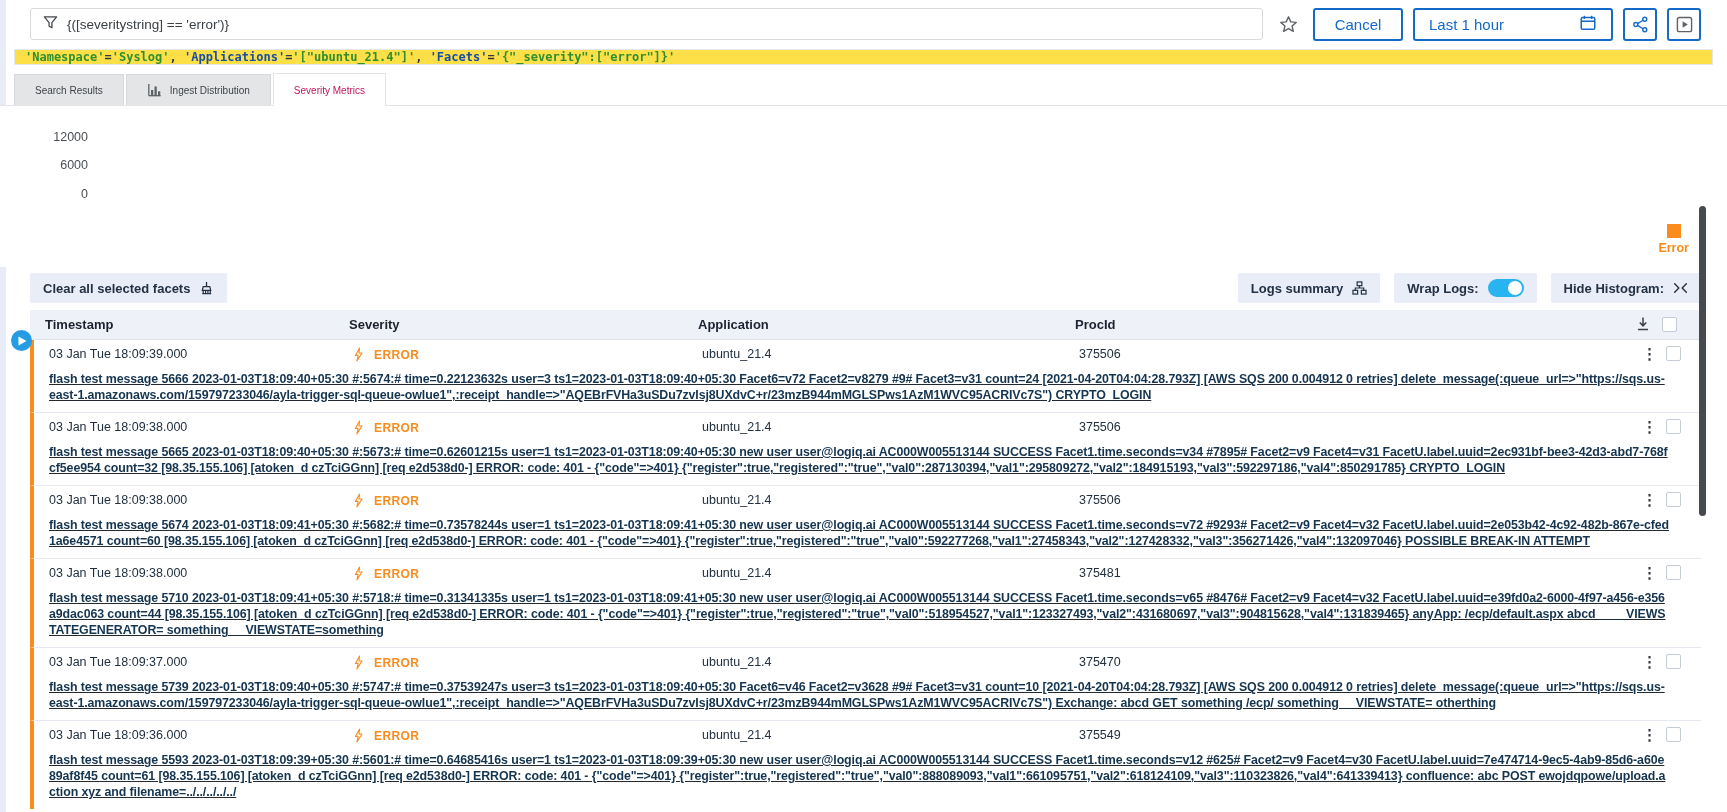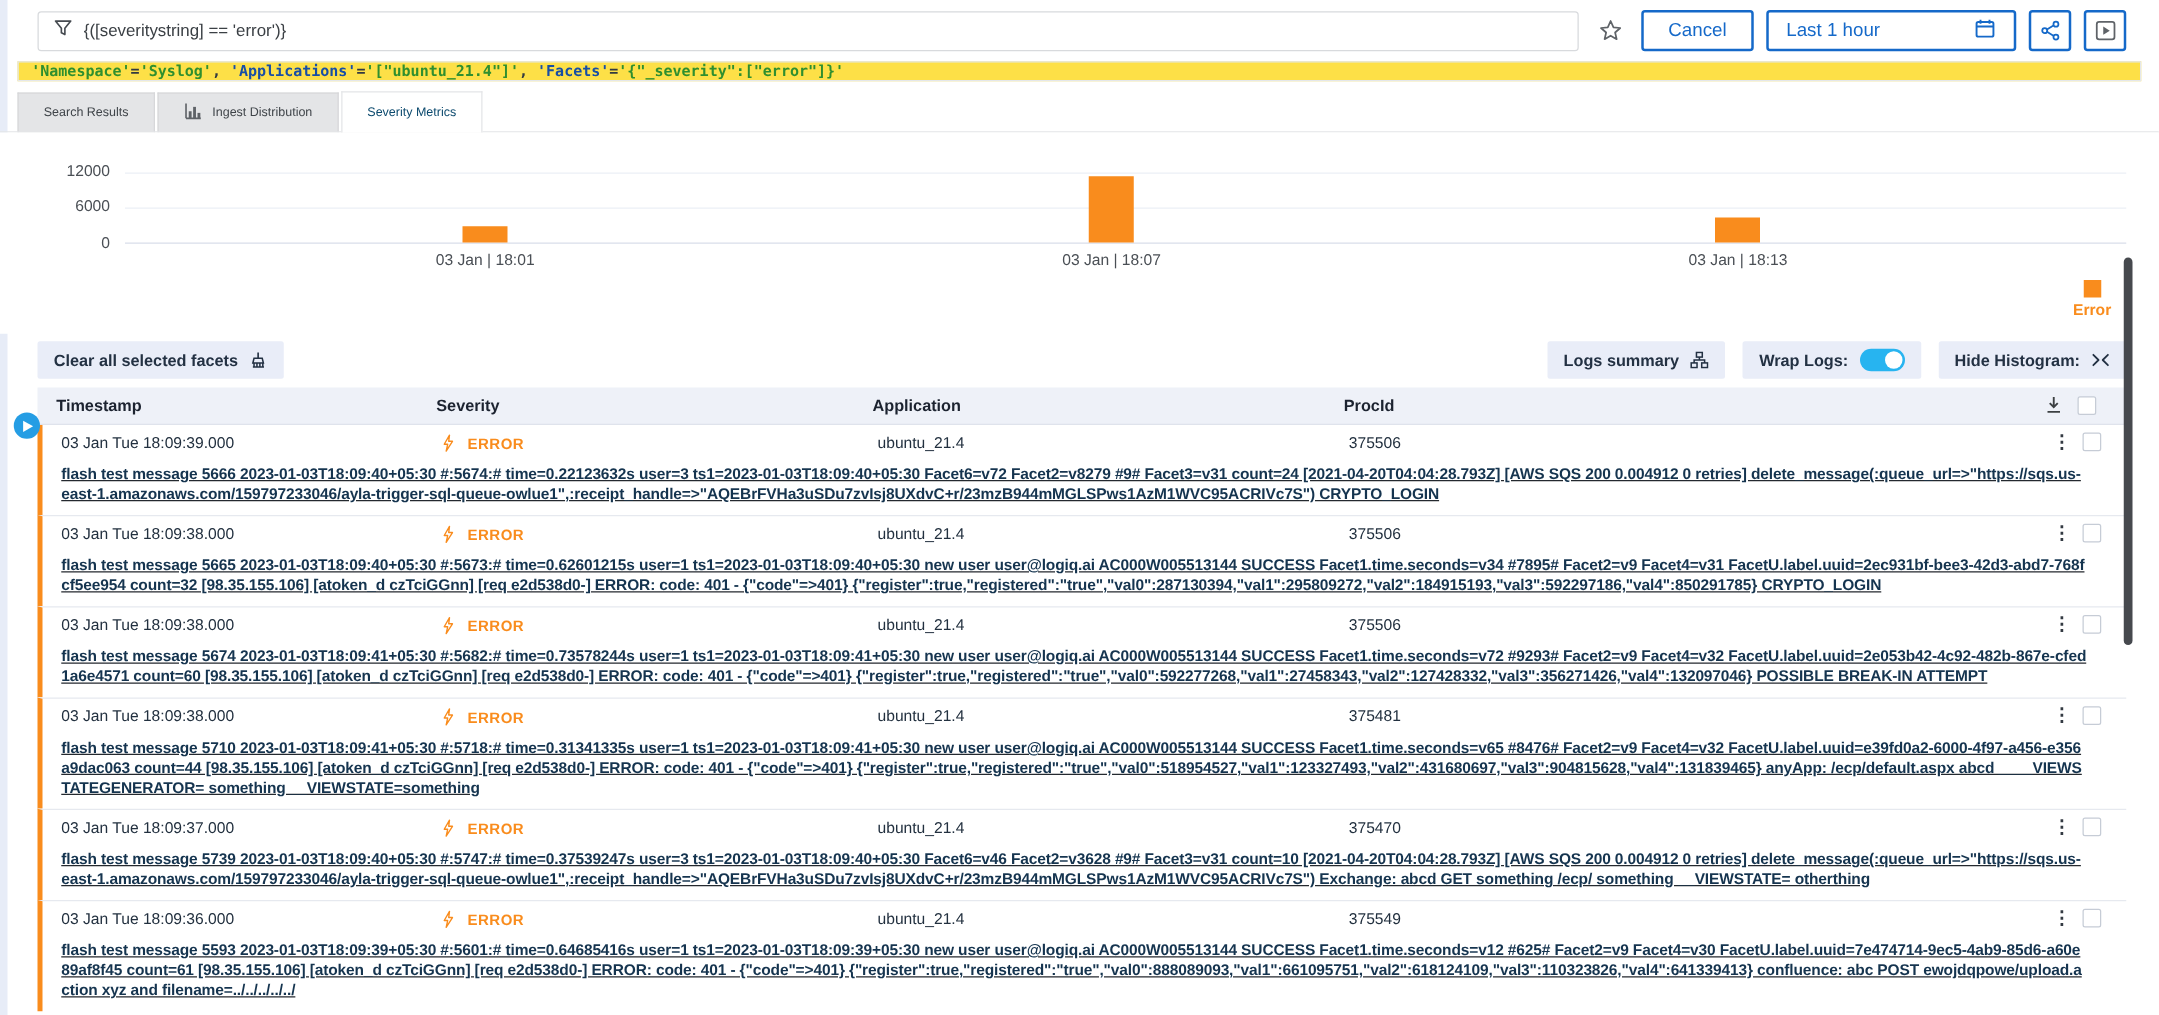--- a/index.html
+++ b/index.html
@@ -1,21 +1,21 @@
 <!DOCTYPE html>
 <html style="--accent: #1569c9; --orange: #F98C1D; --toggle: #27b4f0;"><head>
 <meta charset="utf-8">
 <style>
   * { margin:0; padding:0; box-sizing:border-box; }
   html,body { width:1727px; height:812px; overflow:hidden; background:#fff;
     font-family:"Liberation Sans", sans-serif; color:#24292f; position:relative; }
   .left-strip { position:absolute; left:0; top:0; width:6px; height:100%; background:#e7ecf7; }
 
   
-  .filter-row { display:flex; align-items:center; margin:8px 26px 0 30px; gap:10px; }
+  .filter-row { display:flex; align-items:flex-start; margin:8px 26px 0 30px; gap:10px; }
   .filter-input { flex:1; height:32px; border:1px solid #d8dadd; border-radius:3px;
     background:#fff; display:flex; align-items:center; padding:0 12px; gap:9px; }
   .filter-input .expr { font-size:13.5px; color:#3b4045; }
   .icon-btn-plain { display:flex; align-items:center; justify-content:center; width:30px; height:32px; cursor:pointer; }
   .btn { height:33px; border:2px solid var(--accent,#1569c9); border-radius:3px; background:#fff;
     color:var(--accent,#1569c9); font-size:15px; display:flex; align-items:center; justify-content:center;
     cursor:pointer; font-family:"Liberation Sans",sans-serif; }
   .btn-cancel { width:90px; }
   .btn-time { width:200px; justify-content:space-between; padding:0 14px; }
   .btn-square { width:34px; }
@@ -23,21 +23,21 @@
   
   .query-bar { margin:8px 14px 0 14px; height:16px; background:#fde047; border:1px solid #e4e7ea;
     display:flex; align-items:center; padding:0 10px; }
   .query-bar span { font-family:"DejaVu Sans Mono", monospace; font-size:12px; font-weight:bold; white-space:pre; }
 
   
   .tabs { display:flex; margin:8px 0 0 14px; height:33px; align-items:flex-end; position:relative; }
   .tabs::after { content:""; position:absolute; left:-14px; right:-1713px; bottom:0; height:1px; background:#e3e5e8; }
   .tab { height:32px; padding:0 20px; display:flex; align-items:center; gap:8px; font-size:10px;
     background:#e4e5e7; border:1px solid #d7d8da; border-bottom:none; color:#3f4449; cursor:pointer; margin-right:2px; }
-  .tab.active { background:#fff; color:#0c4a6e; border-color:#e3e5e8; position:relative; z-index:2; height:33px; }
+  .tab.active { background:#fff; color:#be185d; border-color:#e3e5e8; position:relative; z-index:2; height:33px; }
 
   
   .chart-area { position:relative; height:161px; background:#fff; }
   .chart-plot { position:absolute; left:100px; right:26px; top:20px; height:69px;
     border-bottom:1px solid #d9deea; }
   .gridline { position:absolute; left:0; right:0; height:1px; background:#eceff6; }
   .ylabel { position:absolute; left:0; width:88px; text-align:right; font-size:12.5px; color:#4a4f55; }
   .bar { position:absolute; bottom:0; width:36px; }
   .xlabel { position:absolute; top:75px; transform:translateX(-50%); font-size:12.5px; color:#4a4f55; white-space:nowrap; }
   .chart-legend { position:absolute; right:38px; top:118px; display:flex; flex-direction:column; align-items:center; gap:3px; }
@@ -149,30 +149,20 @@
     </span>
     <span>Ingest Distribution</span>
   </div>
   <div class="tab active">
     <span>Severity Metrics</span>
   </div>
 </div>
 
 <div class="chart-area">
   <div id="ylabels"></div>
-  <div class="chart-plot" id="plot">
-      <div class="gridline" style="top: 40.4483px;"></div>
-      <div class="gridline" style="top: 11.8966px;"></div>
-      <div class="bar" style="left: calc(18% - 18px); height: 12.8483px; background: rgb(249, 140, 29);"></div>
-      <div class="xlabel" style="left: 18%;">03 Jan | 18:01</div>
-      <div class="bar" style="left: calc(49.3% - 18px); height: 53.2966px; background: rgb(249, 140, 29);"></div>
-      <div class="xlabel" style="left: 49.3%;">03 Jan | 18:07</div>
-      <div class="bar" style="left: calc(80.6% - 18px); height: 19.9862px; background: rgb(249, 140, 29);"></div>
-      <div class="xlabel" style="left: 80.6%;">03 Jan | 18:13</div>
-    </div>
   <div class="chart-legend">
     <span class="legend-swatch" id="legend-swatch" style="background: rgb(249, 140, 29);"></span>
     <span class="legend-label" id="legend-label" style="color: rgb(249, 140, 29);">Error</span>
   </div>
 <div class="ylabel" style="top: 81px;">0</div>
     <div class="ylabel" style="top: 52.4483px;">6000</div>
     <div class="ylabel" style="top: 23.8966px;">12000</div>
   </div>
 
 <div class="facet-toolbar">

